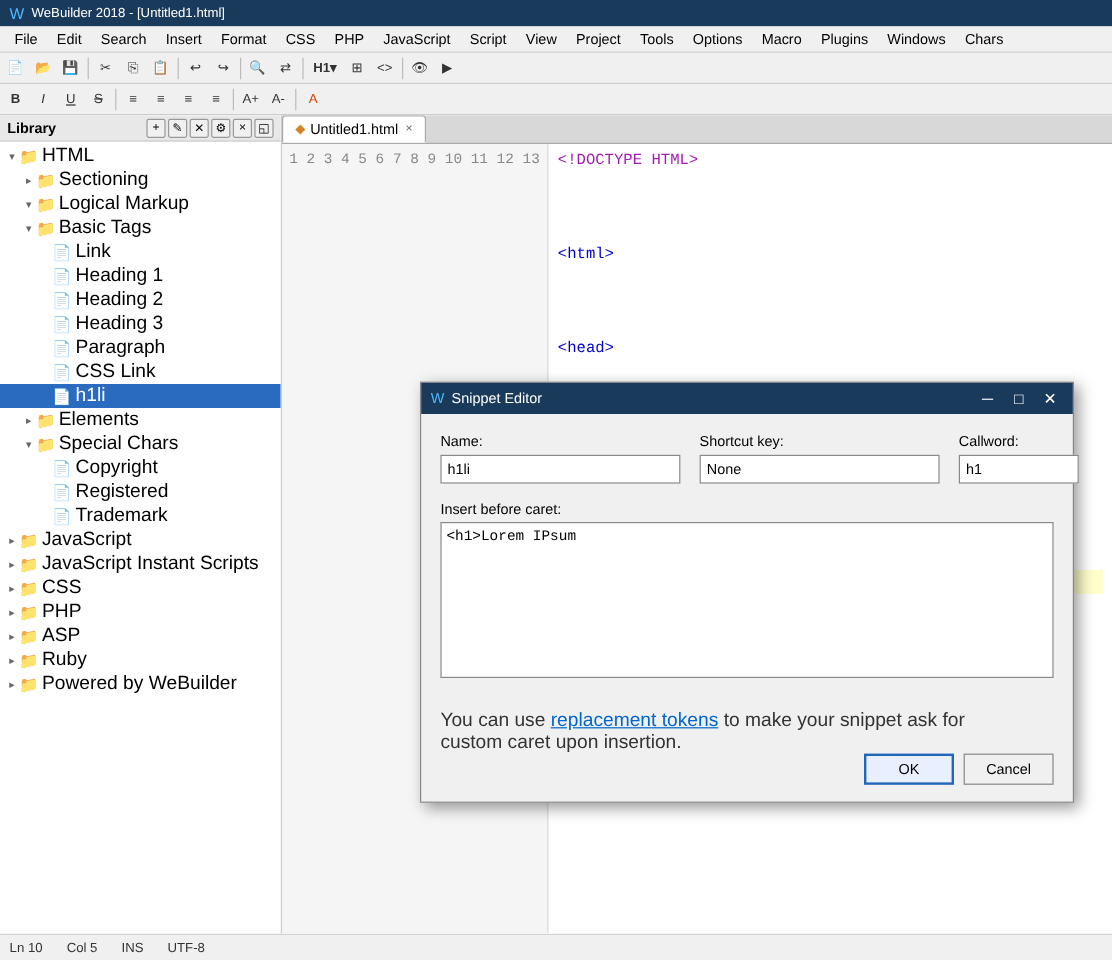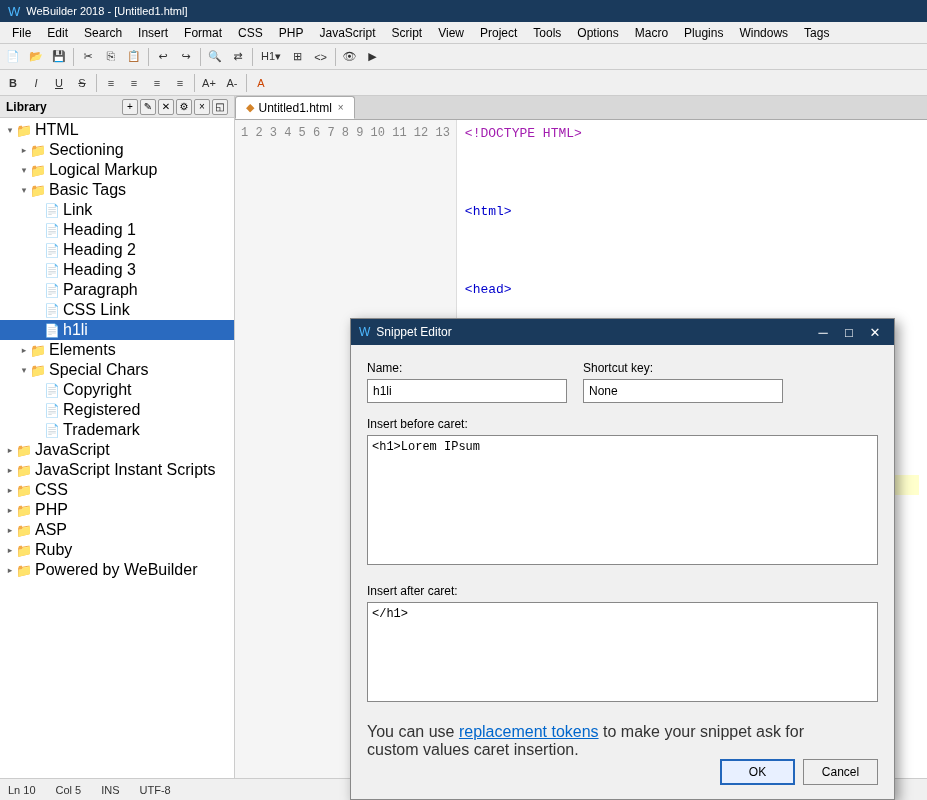--- a/index.html
+++ b/index.html
@@ -47,21 +47,21 @@
       width: 22px; height: 22px;
       display: flex; align-items: center; justify-content: center;
       cursor: pointer;
       border: 1px solid transparent;
       border-radius: 2px;
       font-size: 11px;
       color: #333;
       background: transparent;
     }
     .tb-sep { width: 1px; height: 18px; background: #bbb; margin: 0 2px; }
-    .tb-btn-wide { width: auto; padding: 0 4px; font-size: 11px; }
+    .tb-btn-wide { width: auto; padding: 0 4px; font-size: 11px; font-weight: bold; }
 
     
     .toolbar2 {
       background: #f0f0f0;
       border-bottom: 1px solid #ccc;
       display: flex;
       align-items: center;
       height: 26px;
       padding: 0 2px;
       gap: 1px;
@@ -310,21 +310,21 @@
     <div class="menu-item">PHP</div>
     <div class="menu-item">JavaScript</div>
     <div class="menu-item">Script</div>
     <div class="menu-item">View</div>
     <div class="menu-item">Project</div>
     <div class="menu-item">Tools</div>
     <div class="menu-item">Options</div>
     <div class="menu-item">Macro</div>
     <div class="menu-item">Plugins</div>
     <div class="menu-item">Windows</div>
-    <div class="menu-item">Tags</div>
+    <div class="menu-item">Chars</div>
   </div>
 
 <div class="toolbar">
   <div class="tb-btn" title="New">📄</div>
   <div class="tb-btn" title="Open">📂</div>
   <div class="tb-btn" title="Save">💾</div>
   <div class="tb-sep"></div>
   <div class="tb-btn">✂</div>
   <div class="tb-btn">⎘</div>
   <div class="tb-btn">📋</div>
@@ -634,36 +634,34 @@
     <div id="snippet-body">
       <div class="field-row">
         <div class="field-group field-name">
           <label>Name:</label>
           <input type="text" value="h1li" style="">
         </div>
         <div class="field-group field-shortcut">
           <label>Shortcut key:</label>
           <input type="text" value="None" style="">
         </div>
+        <div class="field-group field-callword">
+          <label>Callword:</label>
+          <input type="text" value="h1" style="">
+        </div>
       </div>
       <div class="insert-area insert-before">
         <label>Insert before caret:</label>
         <textarea style="">&lt;h1&gt;Lorem IPsum</textarea>
       </div>
     </div>
-    <div style="padding: 0 16px 10px;">
-      <div class="insert-area insert-after">
-        <label>Insert after caret:</label>
-        <textarea style="">&lt;/h1&gt;</textarea>
-      </div>
-    </div>
     <div class="snippet-footer">
       <div class="hint">
         <span>You can use </span><a href="#">replacement tokens</a><span> to make your snippet ask for</span><br>
-        <span>custom values caret insertion.</span>
+        <span>custom caret upon insertion.</span>
       </div>
       <div class="btn-row">
         <button class="dlg-btn ok">OK</button>
         <button class="dlg-btn">Cancel</button>
       </div>
     </div>
   </div>
 </div>
 
 </body></html>

